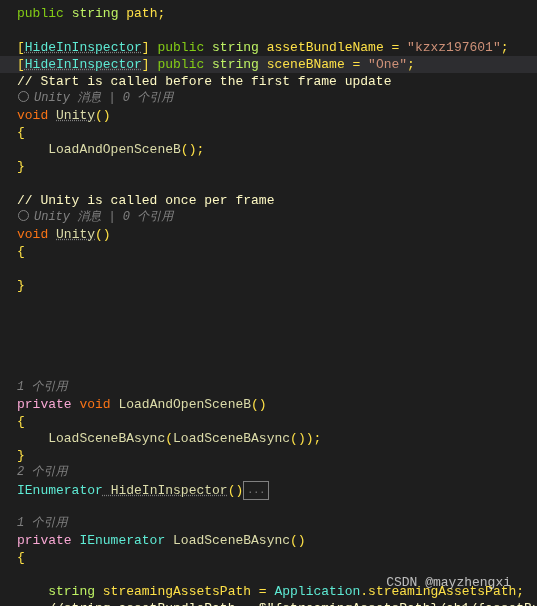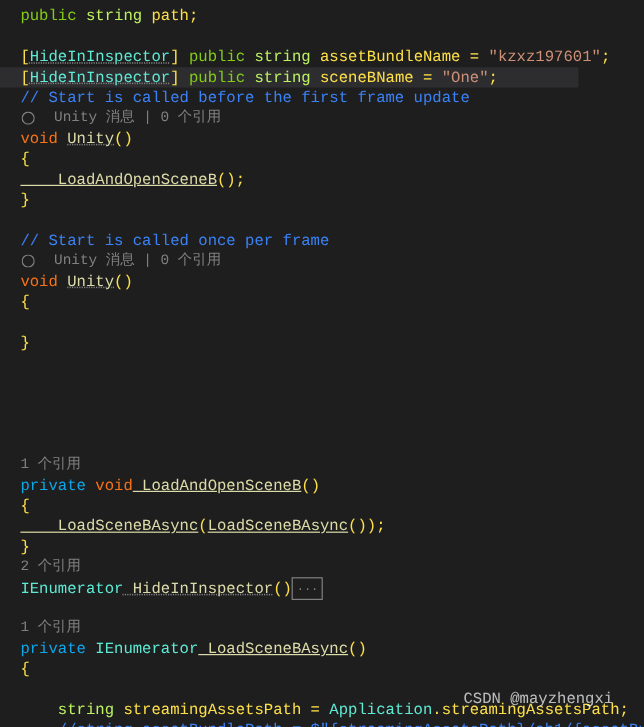--- a/index.html
+++ b/index.html
@@ -9,39 +9,39 @@
       font-size: 13px;
       color: #d4d4d4;
       width: 537px;
       height: 606px;
       overflow: hidden;
       line-height: 17px;
       padding: 5px 0 0 17px;
     }
     .line { white-space: pre; height: 17px; }
     .kw-public { color: #84cc16; }
-    .kw-private { color: #0ea5e9; margin-top: 20px; }
+    .kw-private { color: #f9a8d4; margin-top: 20px; }
     .kw-void { color: #f97316; }
     .kw-string { color: #bef264; }
     .type { color: #5eead4; font-family: Liberation Mono, monospace; }
-    .method { color: #dcdcaa; text-decoration: underline; }
+    .method { color: #dcdcaa; }
     .str { color: #ce9178; }
-    .comment { color: #3b82f6; }
+    .comment { color: #fef9c3; }
     .white { color: #fde047; }
     .underline { text-decoration: underline; text-decoration-style: dotted; text-decoration-color: #808080; }
-    .codelens { color: #808080; font-size: 12px; display: flex; align-items: center; gap: 16px; }
+    .codelens { color: #808080; font-size: 12px; display: flex; align-items: flex-start; gap: 5px; font-style: italic; }
     .codelens-icon {
       width: 12px; height: 12px; 
       display: inline-flex; align-items: center; justify-content: center;
     }
     .highlight-line {
       background: #2d2d30;
       margin-left: -17px;
       padding-left: 17px;
-      width: 482px;
+      width: 537px;
     }
     .fold-box {
       display: inline-block;
       border: 1px solid #808080;
       padding: 0 3px;
       font-size: 10px;
       vertical-align: middle;
       color: #808080;
     }
     .watermark {
@@ -67,21 +67,21 @@
         <circle cx="5.5" cy="5.5" r="5" fill="none" stroke="#808080" stroke-width="1"></circle>
       </svg>
     </span>
     <span>Unity 消息 | 0 个引用</span>
   </div>
 <div class="line"><span class="kw-void">void</span> <span class="method underline">Unity</span><span class="white">()</span></div>
 <div class="line"><span class="white">{</span></div>
 <div class="line"><span class="method">    LoadAndOpenSceneB</span><span class="white">();</span></div>
 <div class="line"><span class="white">}</span></div>
 <div class="line"></div>
-<div class="line"><span class="comment">// Start is called once per frame</span></div>
+<div class="line"><span class="comment">// Unity is called once per frame</span></div>
 <div class="codelens">
     <span class="codelens-icon">
       <svg width="11" height="11" viewBox="0 0 11 11">
         <circle cx="5.5" cy="5.5" r="5" fill="none" stroke="#808080" stroke-width="1"></circle>
       </svg>
     </span>
     <span>Unity 消息 | 0 个引用</span>
   </div>
 <div class="line"><span class="kw-void">void</span> <span class="method underline">Unity</span><span class="white">()</span></div>
 <div class="line"><span class="white">{</span></div>

